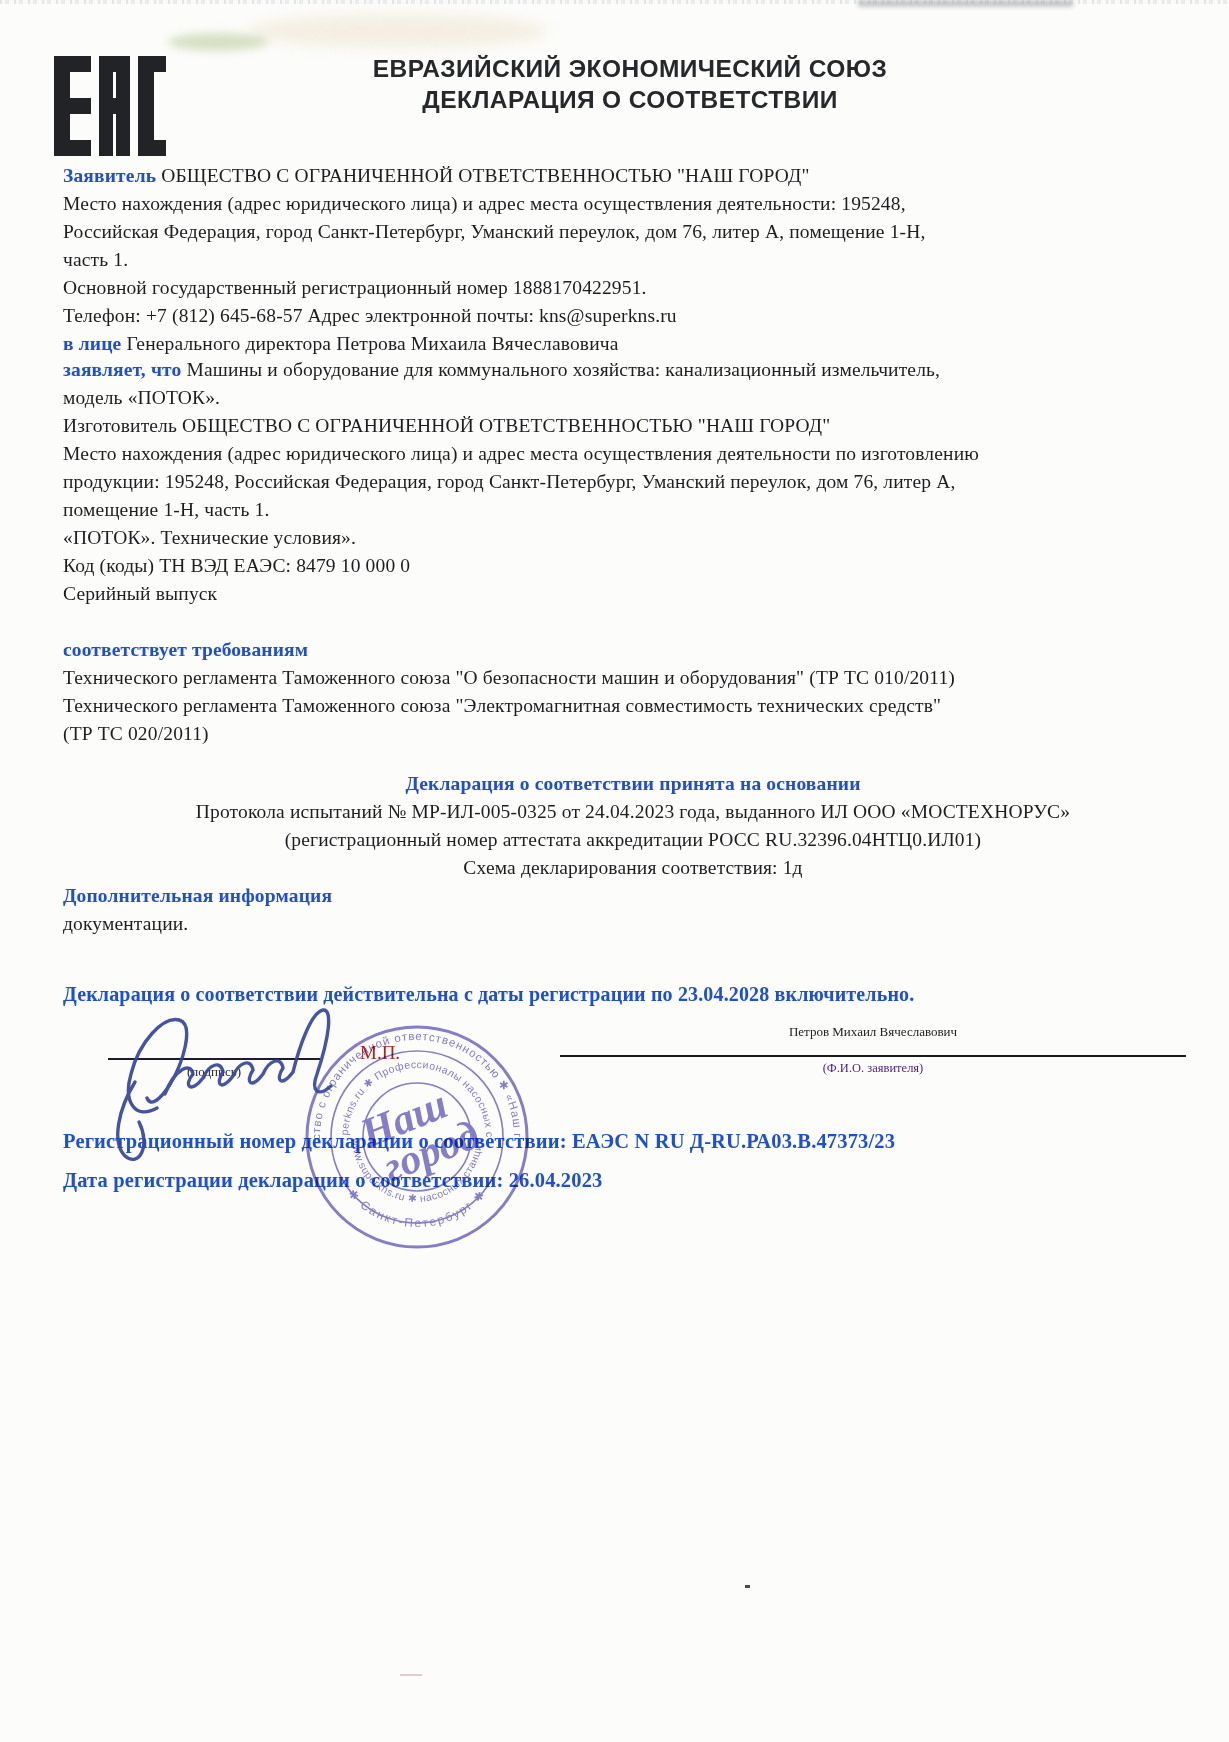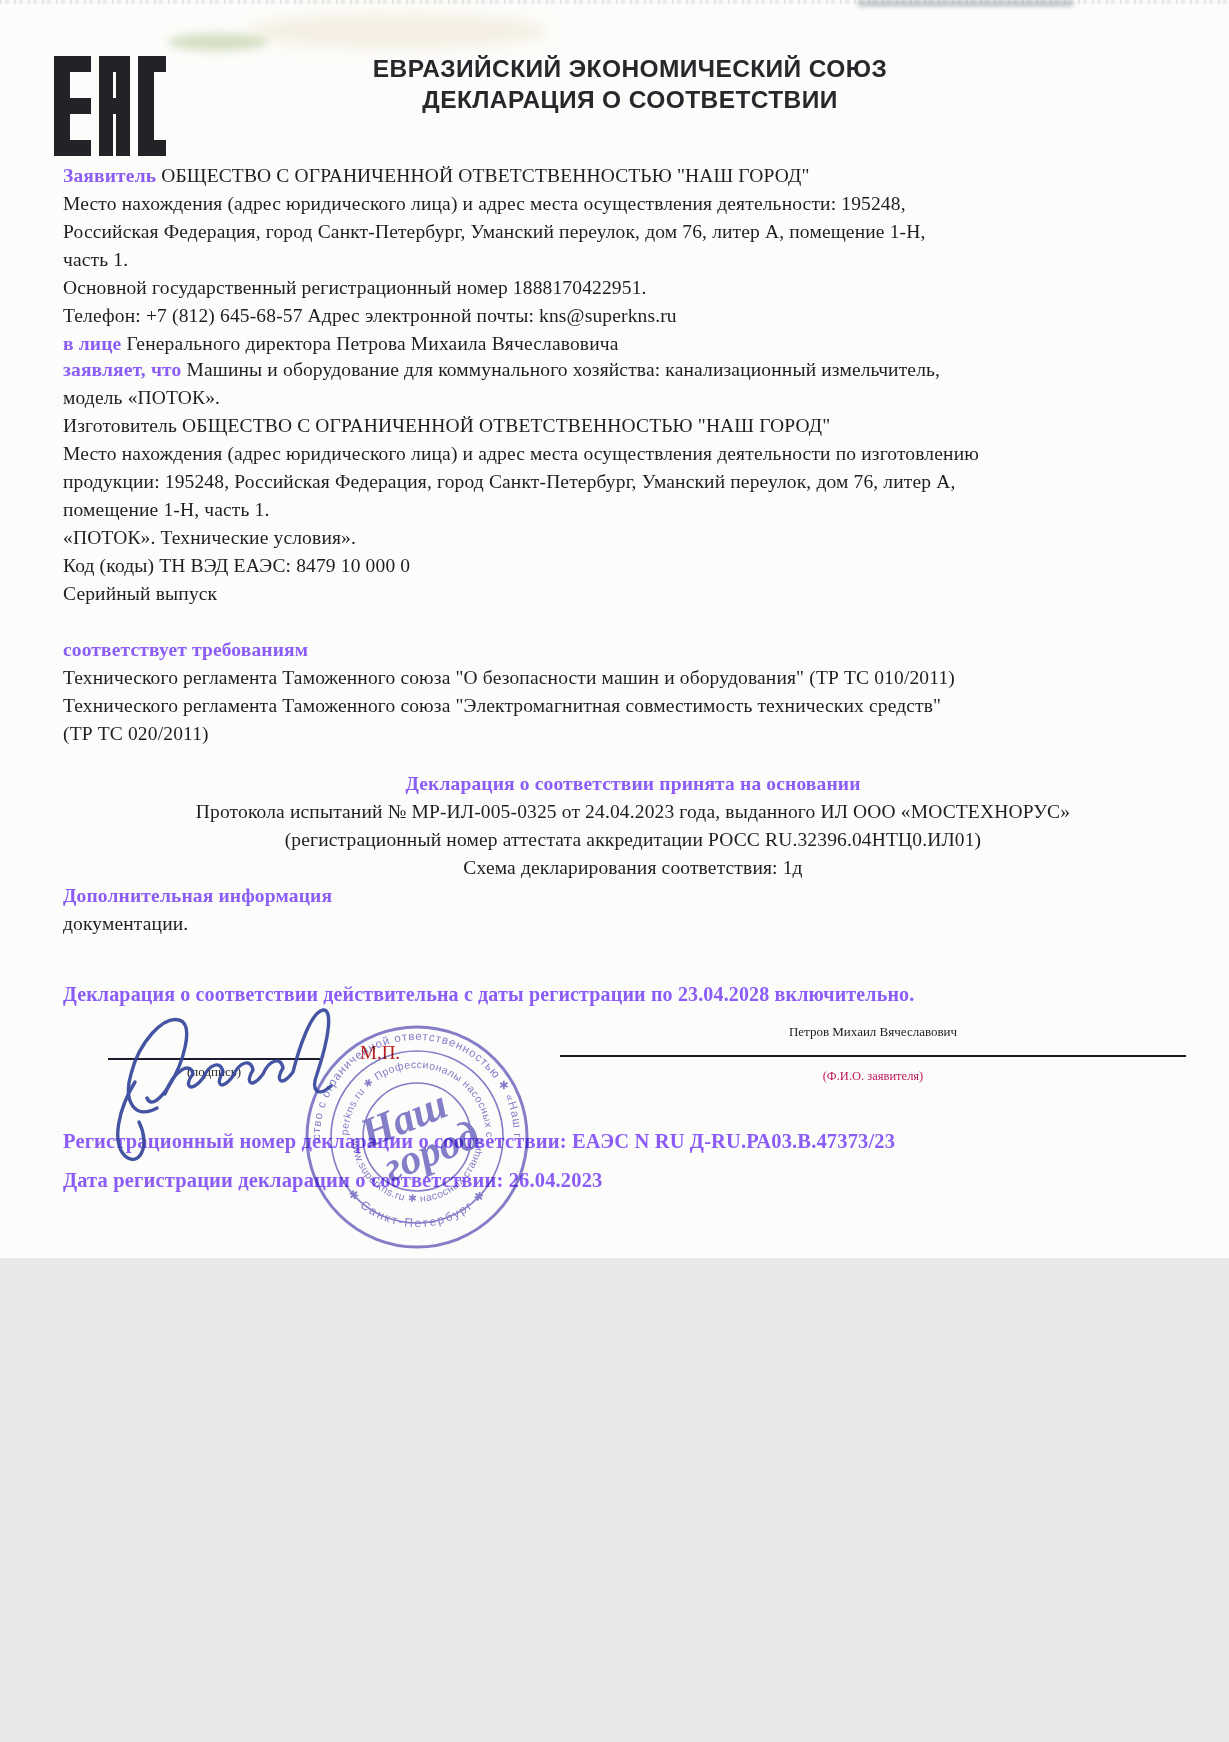--- a/index.html
+++ b/index.html
@@ -1,17 +1,17 @@
 <!DOCTYPE html>
 <html><head>
 <meta charset="utf-8">
 <style>
   html,body{margin:0;padding:0;background:#e8e8e8;}
   .page{
-    position:relative; width:1229px; height:1258px; margin:0 auto;
+    position:relative; width:1229px; height:1742px; margin:0 auto;
     background:#fcfcfa; overflow:hidden;
     font-family:"Liberation Serif","DejaVu Serif",serif;
     color:#1e1e20;
   }
   
   .noise-top{position:absolute;left:0;top:0;width:1229px;height:4px;
     background:repeating-linear-gradient(90deg,#cfd2d4 0 2px,#f5f5f3 2px 5px,#dcdedf 5px 9px,#f8f8f6 9px 14px);
     opacity:.55;}
   .noise-top-dark{position:absolute;left:858px;top:0;width:215px;height:7px;background:#9aa0a6;filter:blur(2px);opacity:.55;}
   .smudge-beige{position:absolute;left:248px;top:14px;width:300px;height:34px;background:#efe6d2;filter:blur(7px);opacity:.6;border-radius:50%;}
@@ -24,36 +24,36 @@
   .eac-logo{position:absolute;left:54px;top:56px;}
   .doc-title{
     position:absolute;left:310px;top:53px;width:640px;text-align:center;
     font-family:"Liberation Sans","DejaVu Sans",sans-serif;font-weight:bold;
     font-size:24.5px;line-height:31px;letter-spacing:.4px;color:#26282c;
   }
 
   
   .blk{position:absolute;left:63px;width:1140px;font-size:19.5px;line-height:28px;letter-spacing:.15px;}
   .tline{white-space:nowrap;}
-  .tline b{font-weight:bold;color:#8b5cf6;}
+  .tline b{font-weight:bold;color:#1d4ed8;}
   .blk-b1{top:162px;}
   .blk-b2{top:356px;}
   .blk-b3{top:636px;}
   .blk-b4{top:770px;text-align:center;}
   .blk-b5{top:882px;}
   .blk-validity{top:980px;font-size:20px;}
   .blk-reg{top:1122px;font-size:20.5px;line-height:39px;}
 
   
   .sig-line-left{position:absolute;left:108px;top:1058px;width:212px;height:2px;background:#1c1c30;}
   .sig-label-left{position:absolute;left:108px;top:1064px;width:212px;text-align:center;font-size:13px;color:#2a2a2e;}
   .mp-label{position:absolute;left:360px;top:1042px;font-size:19px;color:#b91c1c;}
   .fio-name{position:absolute;left:560px;top:1024px;width:626px;text-align:center;font-size:13px;color:#222;}
   .sig-line-right{position:absolute;left:560px;top:1055px;width:626px;height:2px;background:#1a1a1c;}
-  .fio-label{position:absolute;left:560px;top:1061px;width:626px;text-align:center;font-size:12.5px;color:#be185d;margin-top:8px;}
+  .fio-label{position:absolute;left:560px;top:1061px;width:626px;text-align:center;font-size:12.5px;color:#4c1d95;}
 
   .signature-svg{position:absolute;left:95px;top:990px;z-index:3;}
   .stamp-svg{position:absolute;left:297px;top:1017px;z-index:2;mix-blend-mode:multiply;opacity:.88;}
   .stamp-text{font-family:"Liberation Sans","DejaVu Sans",sans-serif;}
 </style>
 </head>
 <body>
 
 <div class="page">
 

